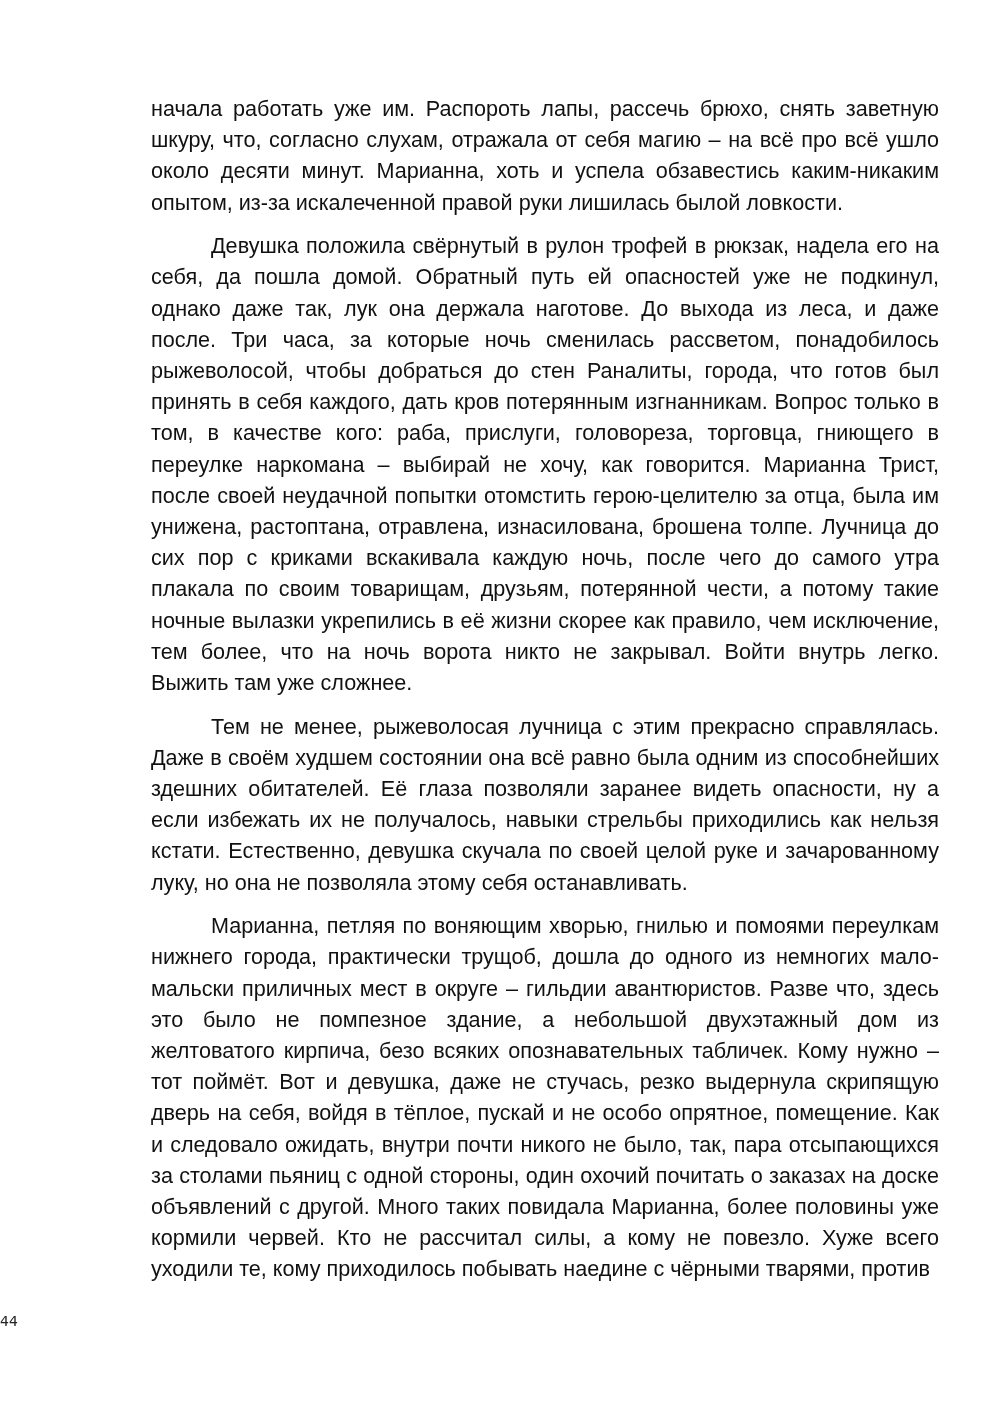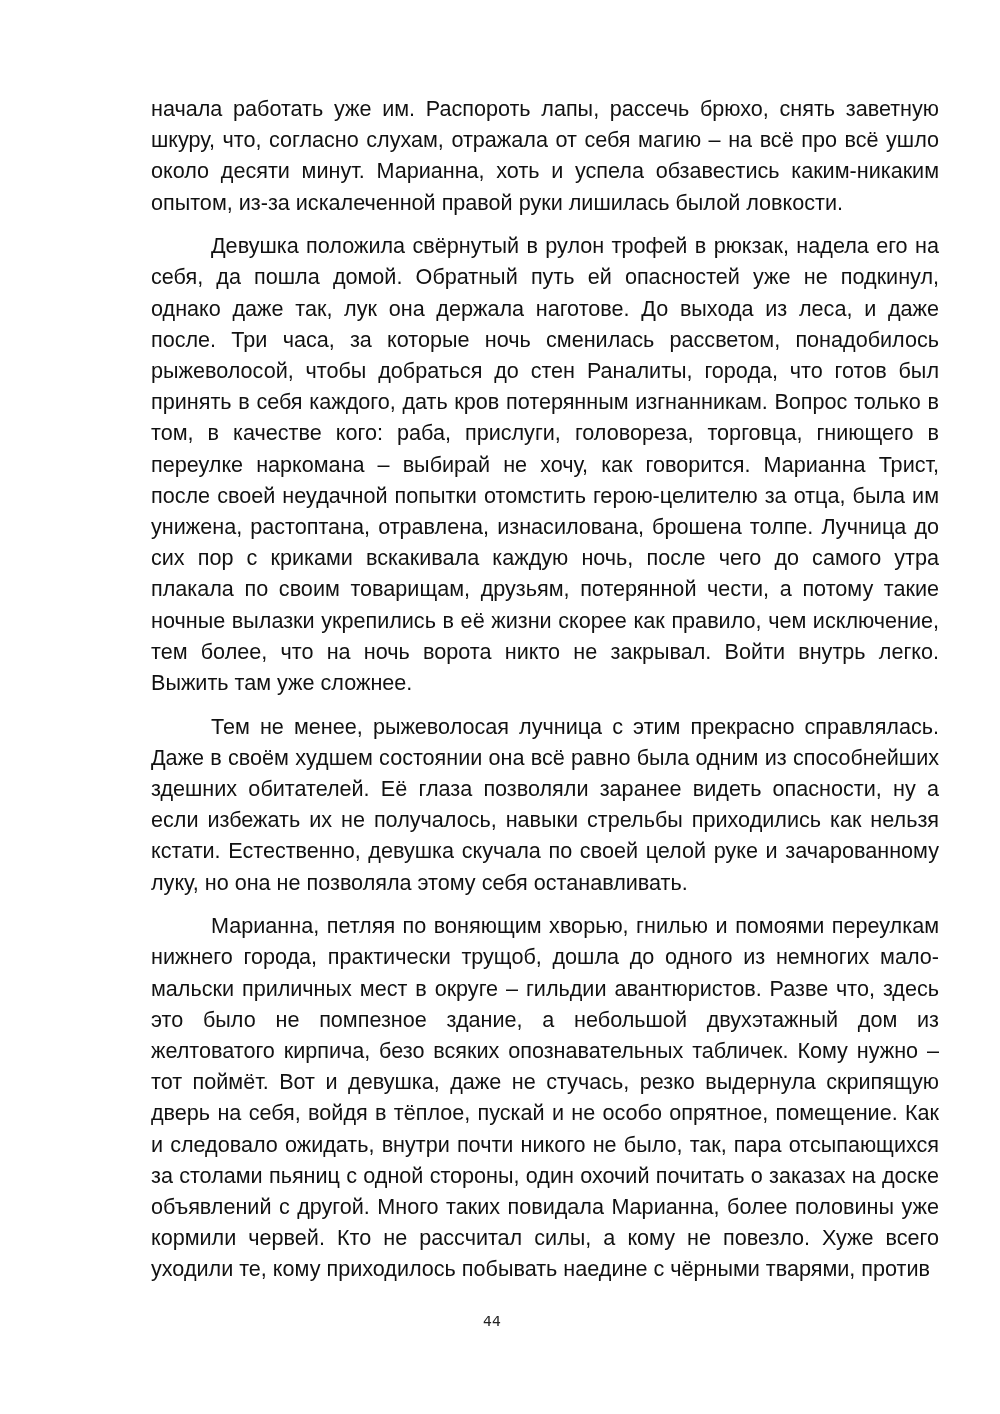--- a/index.html
+++ b/index.html
@@ -18,21 +18,21 @@
     margin: 0 0 12.4px 0;
     text-align: justify;
     text-align-last: left;
     hyphens: none;
   }
   .para.indent { text-indent: 60px; }
   .page-number {
     position: absolute;
     left: 0; right: 16px;
     top: 1313px;
-    text-align: center;
+    text-align: left;
     font-family: "DejaVu Sans", sans-serif;
     font-size: 14px;
     color: #222222;
   }
 </style>
 </head>
 <body>
 
 <div class="page">
   <p class="para">начала работать уже им. Распороть лапы, рассечь брюхо, снять заветную шкуру, что, согласно слухам, отражала от себя магию – на всё про всё ушло около десяти минут. Марианна, хоть и успела обзавестись каким-никаким опытом, из-за искалеченной правой руки лишилась былой ловкости.</p>

